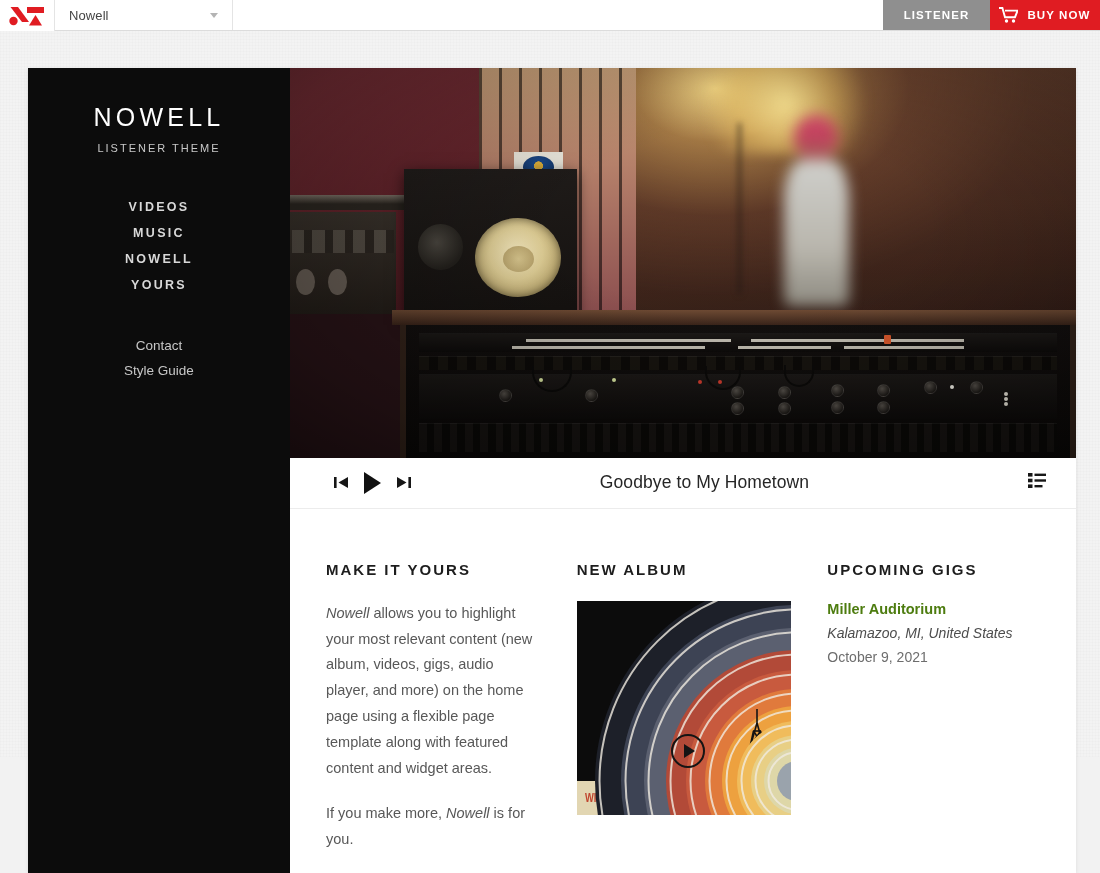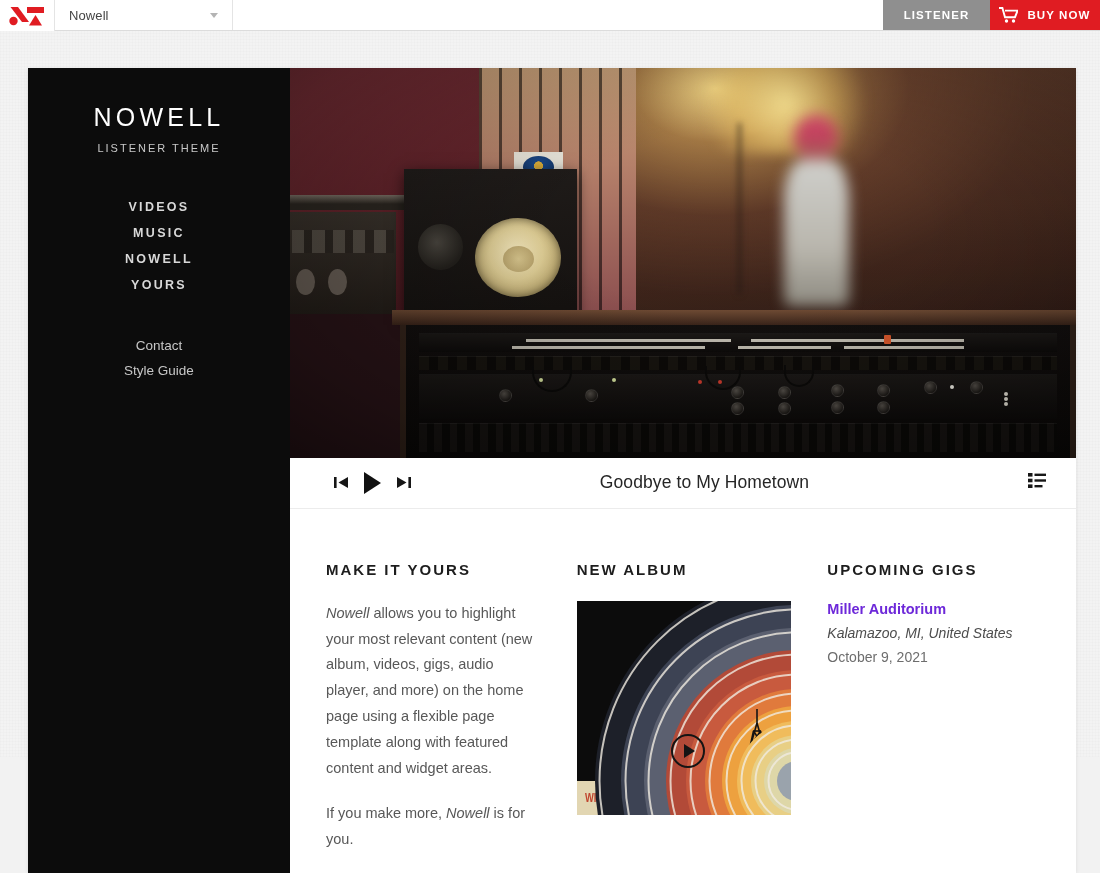--- a/index.html
+++ b/index.html
@@ -342,21 +342,21 @@
     border-left: 11px solid #141414;
     margin-left: 3px;
   }
   #album-tower {
     position:absolute; right: 14px; bottom: 34px;
     width: 40px; height: 72px; z-index: 7;
   }
 
   
   .gig { margin-bottom: 22px; }
-  .gig-venue { font-size: 14.5px; font-weight: bold; color: #6d28d9; margin-bottom: 8px; }
+  .gig-venue { font-size: 14.5px; font-weight: bold; color: #4d7c0f; margin-bottom: 8px; }
   .gig-loc { font-size: 14px; font-style: italic; color: #4d4d4d; margin-bottom: 8px; }
   .gig-date { font-size: 14px; color: #6d6d6d; }
 </style>
 </head>
 <body>
 
 <div id="page">
 
   <div id="adminbar">
 

